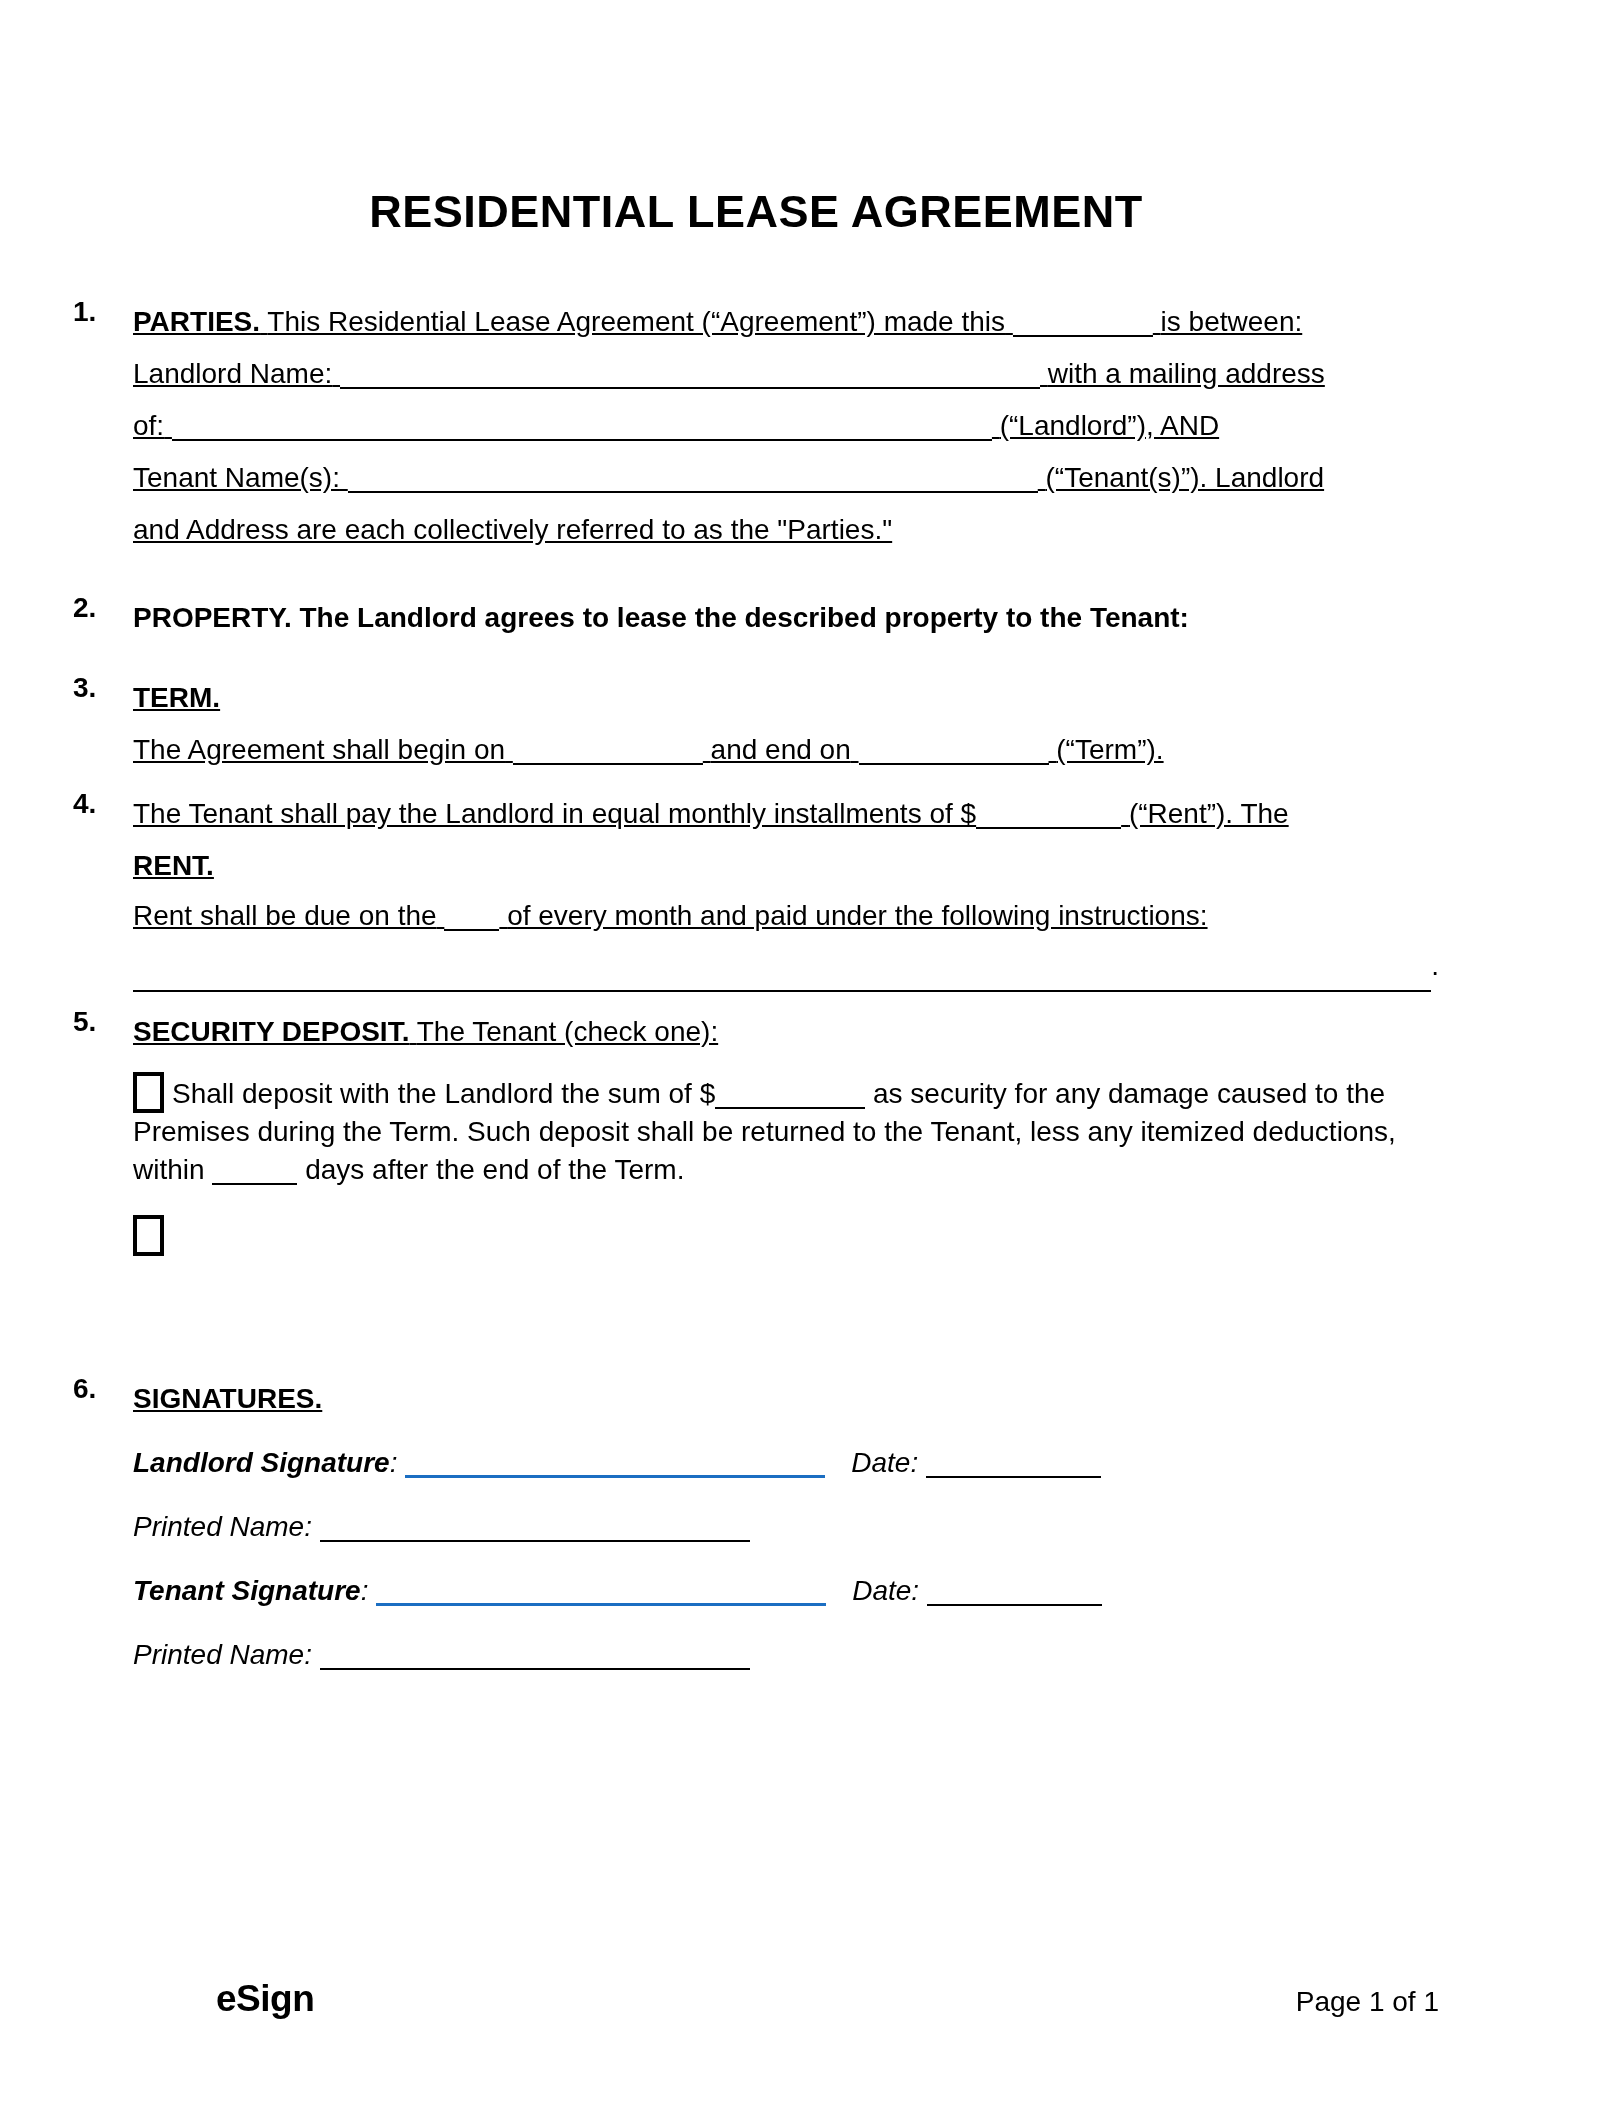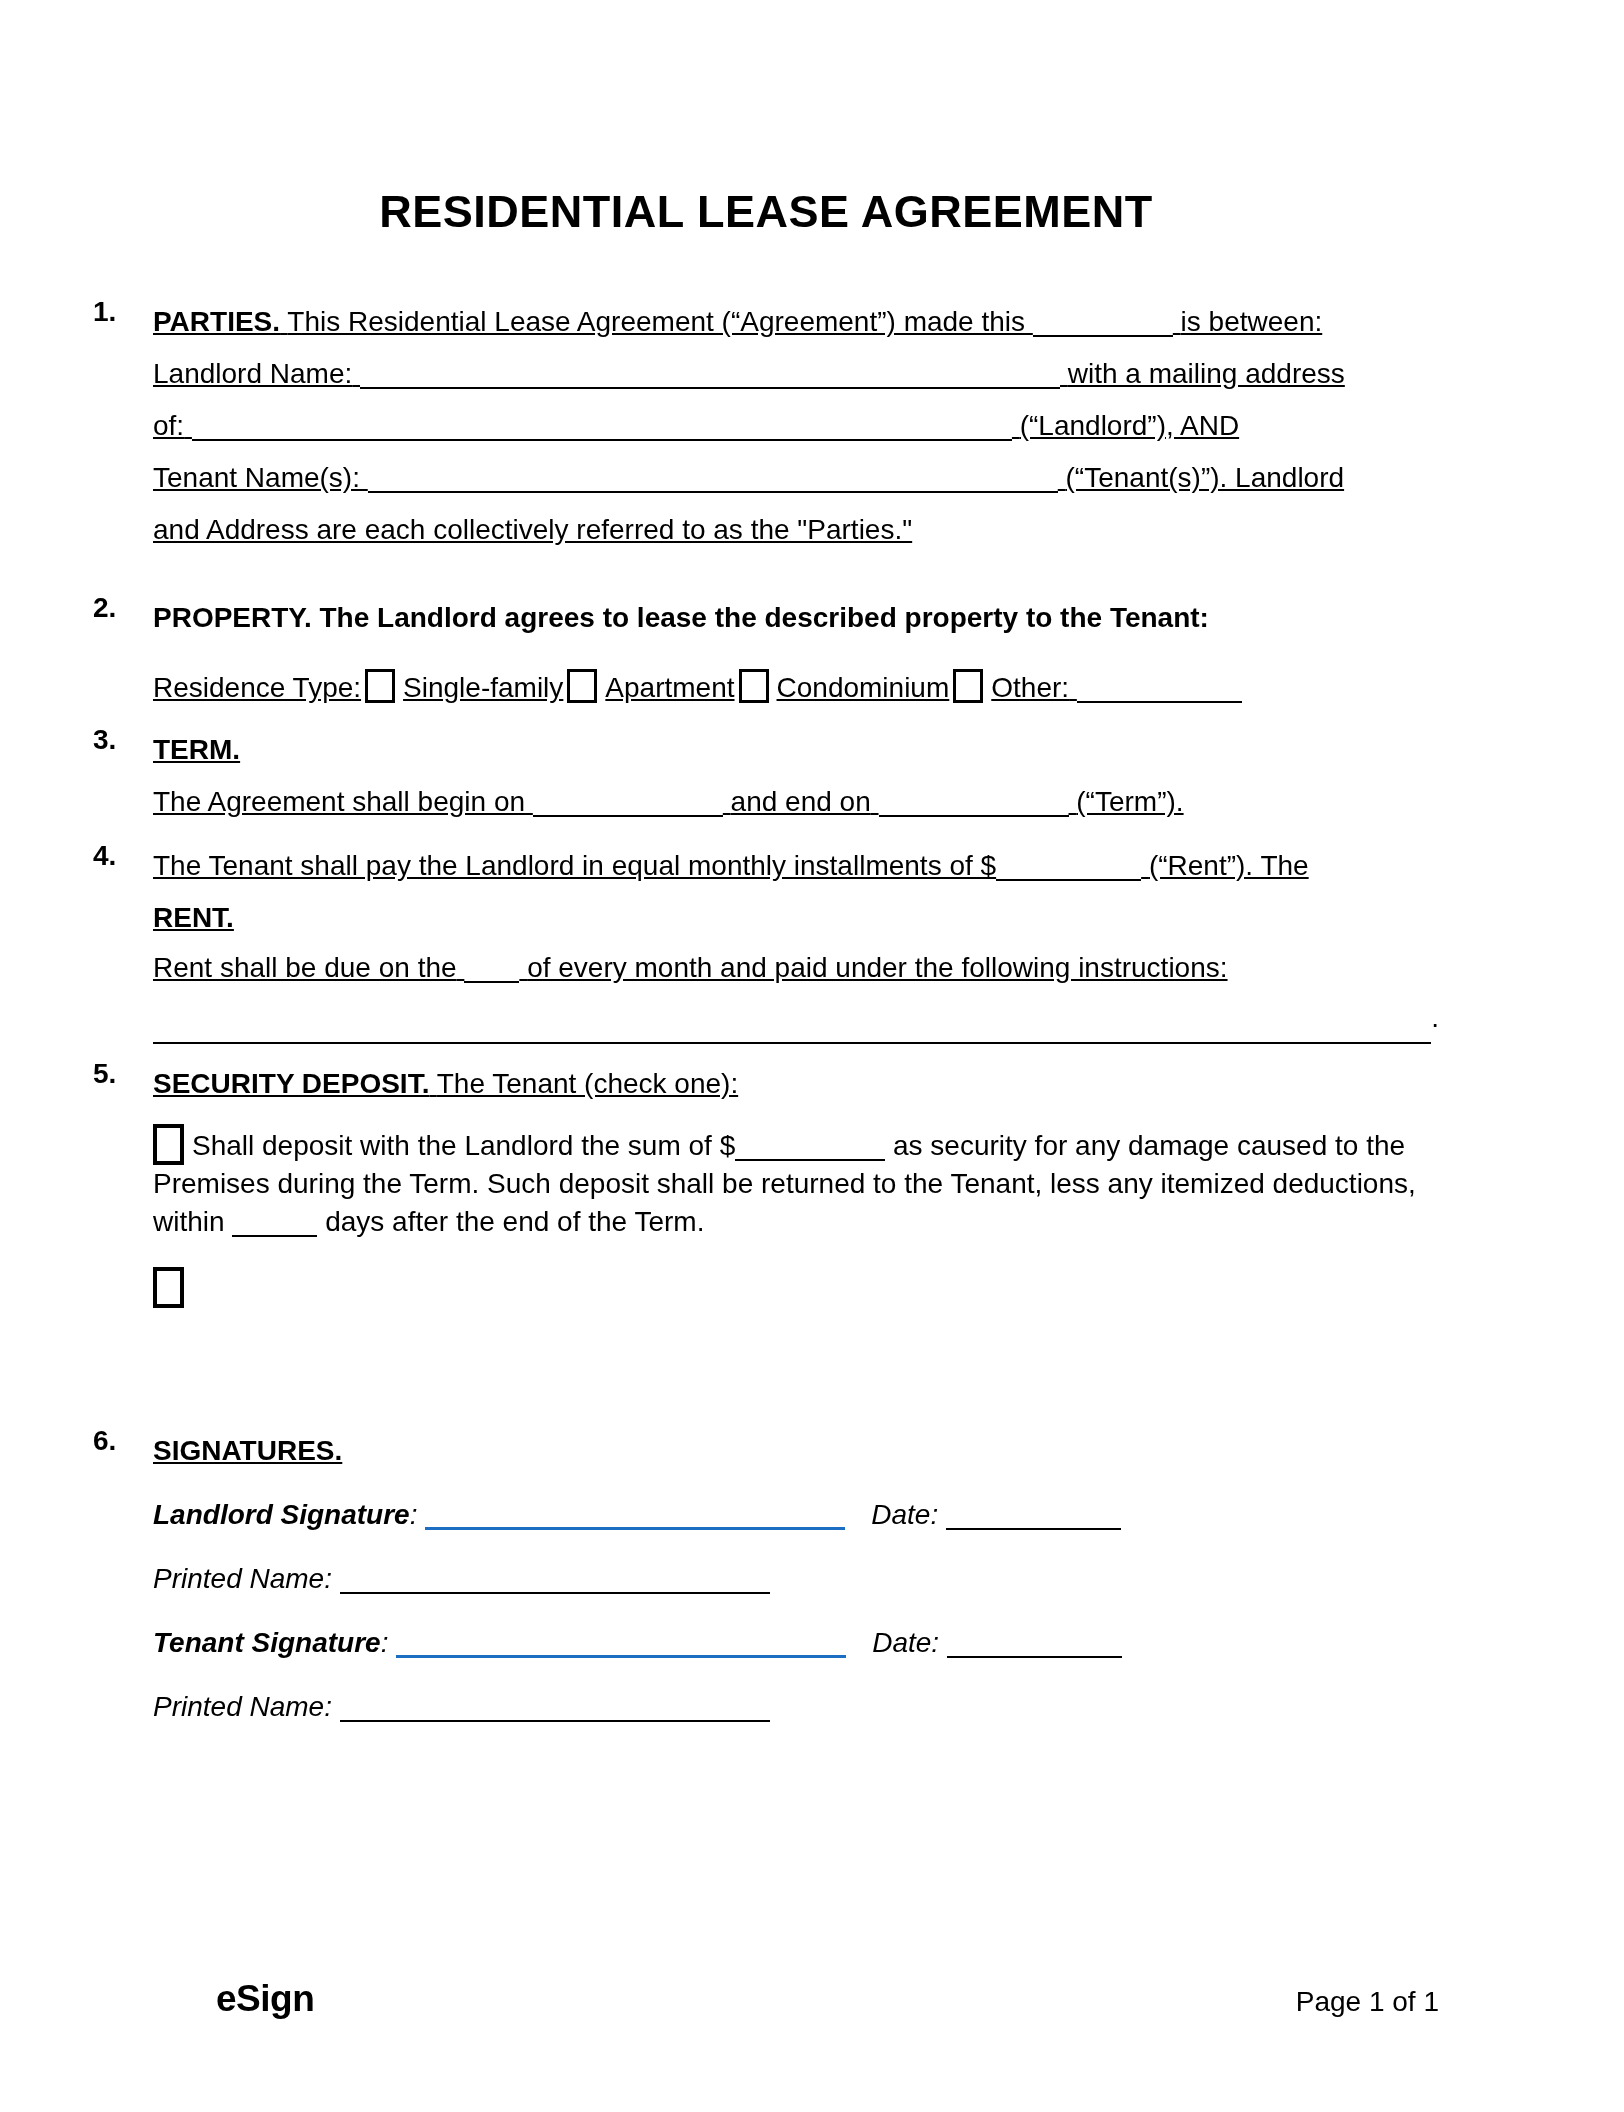--- a/index.html
+++ b/index.html
@@ -3,21 +3,21 @@
 <meta charset="utf-8">
 <style>
   html,body { margin:0; padding:0; background:#ffffff; }
   .page {
     position:relative;
     width:1616px; height:2112px;
     background:#ffffff;
     font-family:"Liberation Sans", sans-serif;
     font-size:28px; color:#000;
     box-sizing:border-box;
-    padding:186px 177px 0 93px;
+    padding:186px 177px 0 73px;
     overflow:hidden;
   }
   .title {
     text-align:center;
     font-size:45px;
     font-weight:bold;
     margin:0 0 58px 0;
     letter-spacing:0.5px;
   }
   .section { display:flex; }
@@ -80,22 +80,20 @@
         <span>(“Tenant(s)”). Landlord</span></p>
       <p class="line"><span>and Address are each collectively referred to as the "Parties."</span></p>
     </div>
   </div>
 
   <div class="section mt36">
     <div class="num">2.</div>
     <div class="body">
       <p class="lineg"><b>PROPERTY.</b>
         <b>The Landlord agrees to lease the described property to the Tenant:</b></p>
-      <p class="line"><span>Residence Type:</span><span class="cb"></span><span>Single-family</span><span class="cb"></span><span>Apartment</span><span class="cb"></span><span>Condominium</span><span class="cb"></span><span>Other:</span>
-        <span class="bl w165"></span></p>
     </div>
   </div>
 
   <div class="section mt10">
     <div class="num">3.</div>
     <div class="body">
       <p class="line"><b>TERM.</b></p>
       <p class="line"><span>The Agreement shall begin on</span>
         <span class="bl w190"></span>
         <span>and end on</span>

